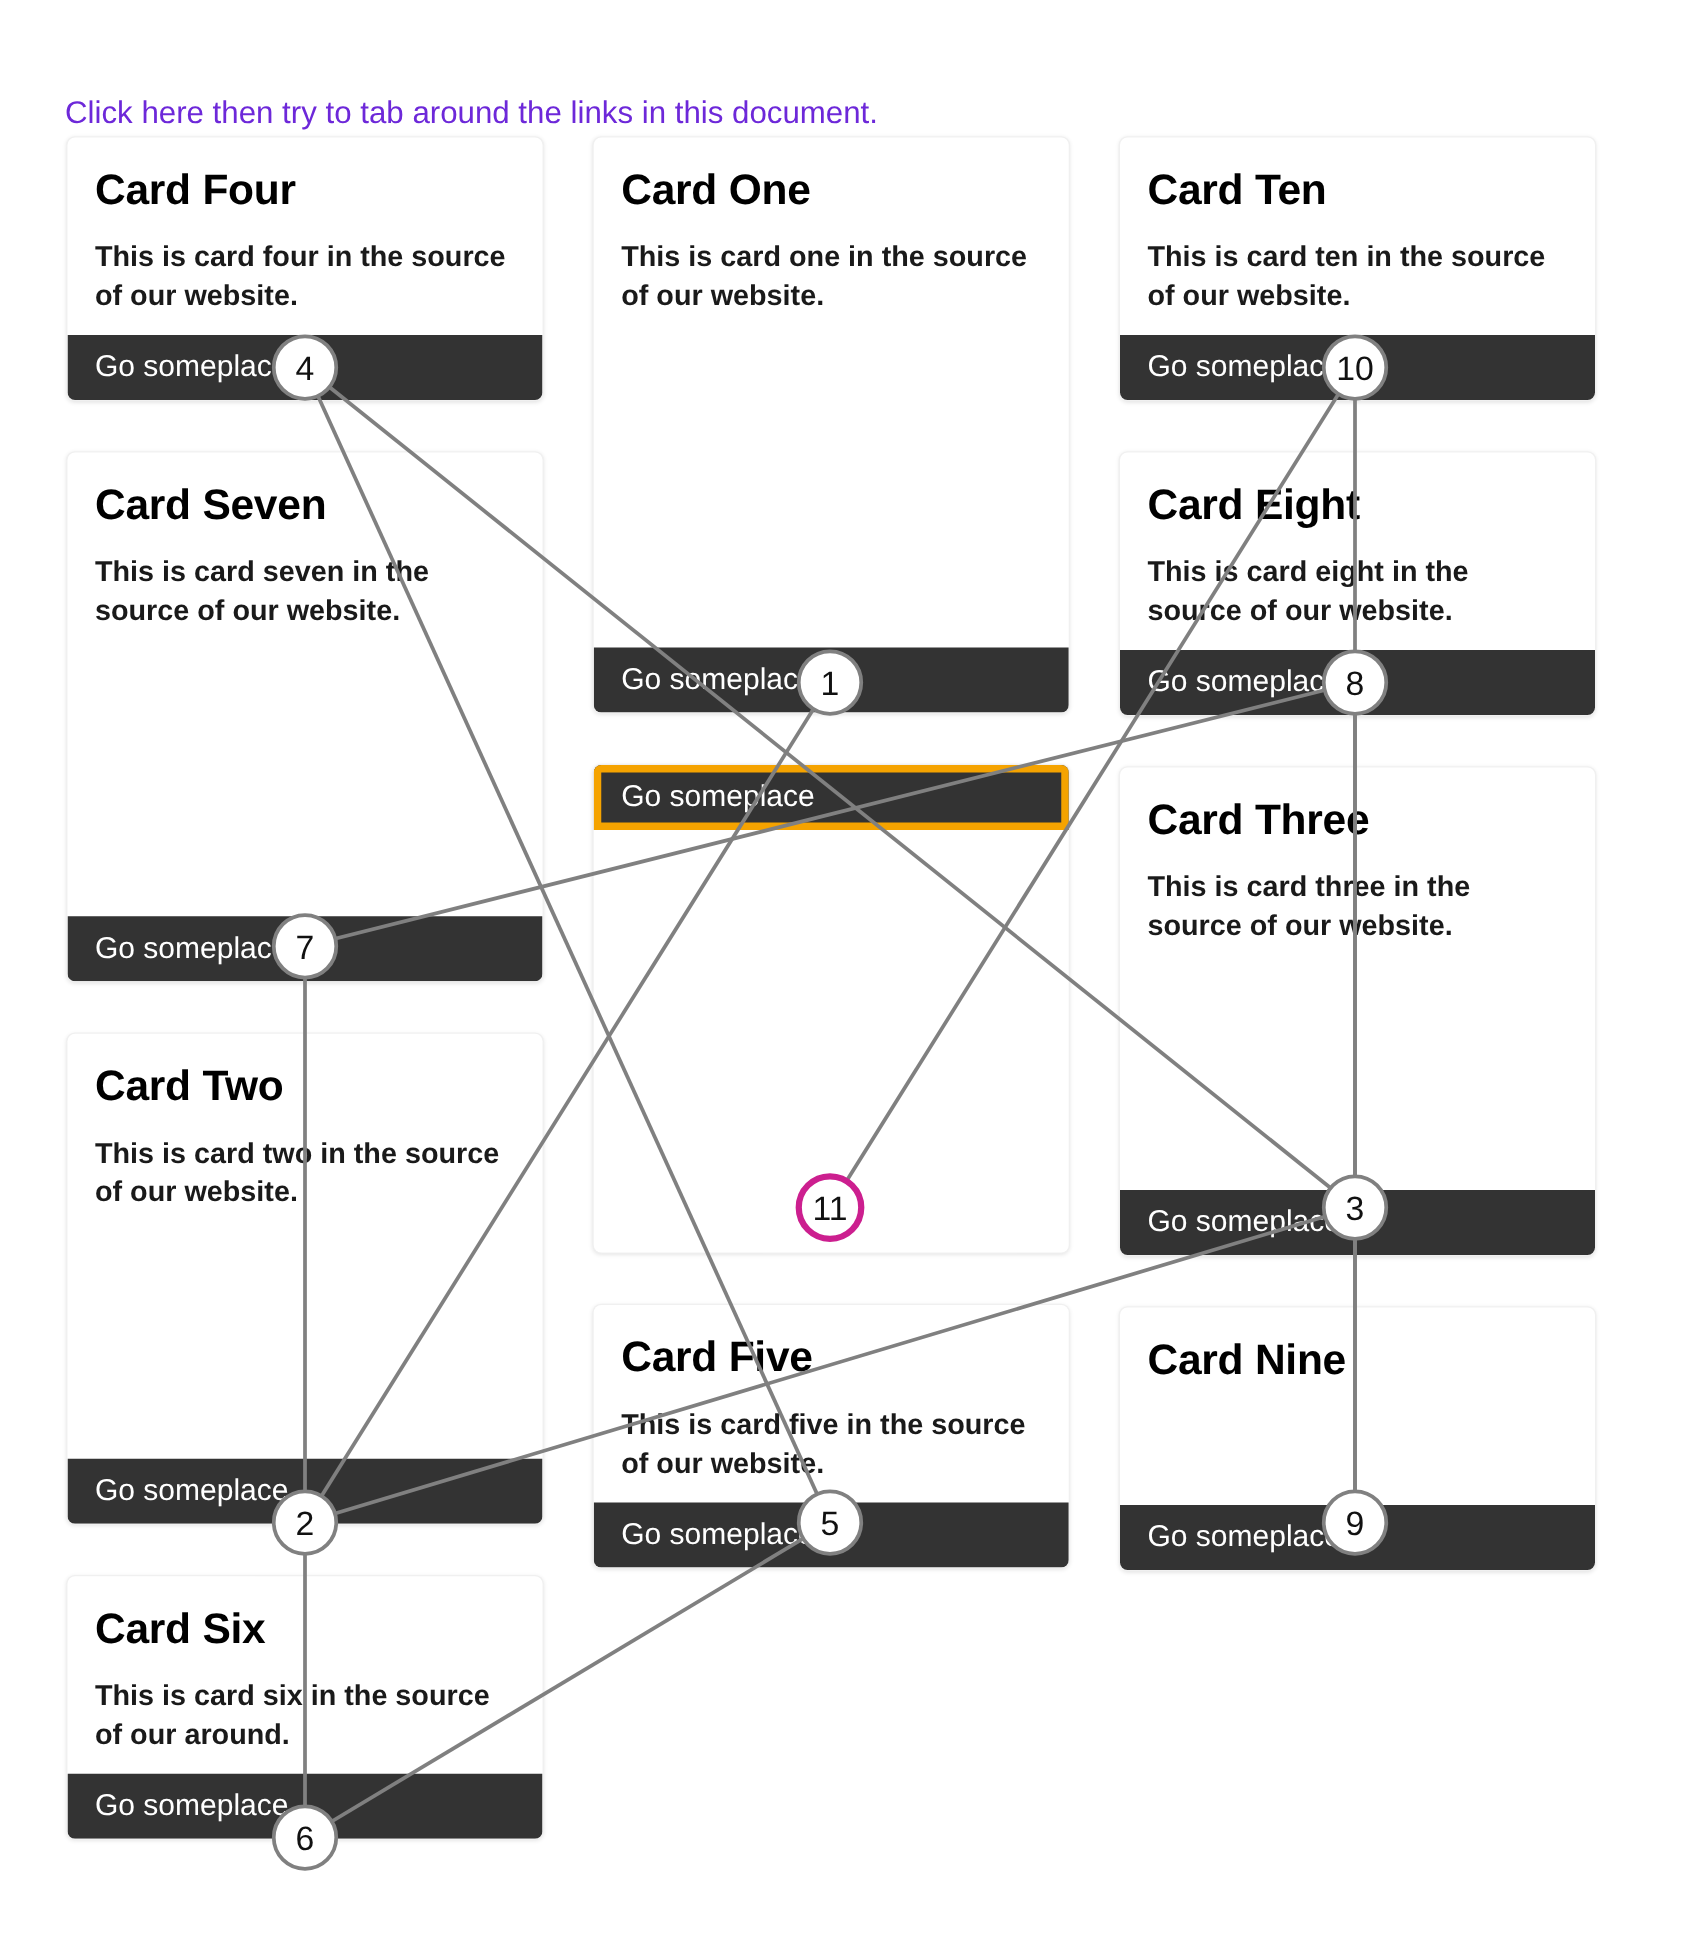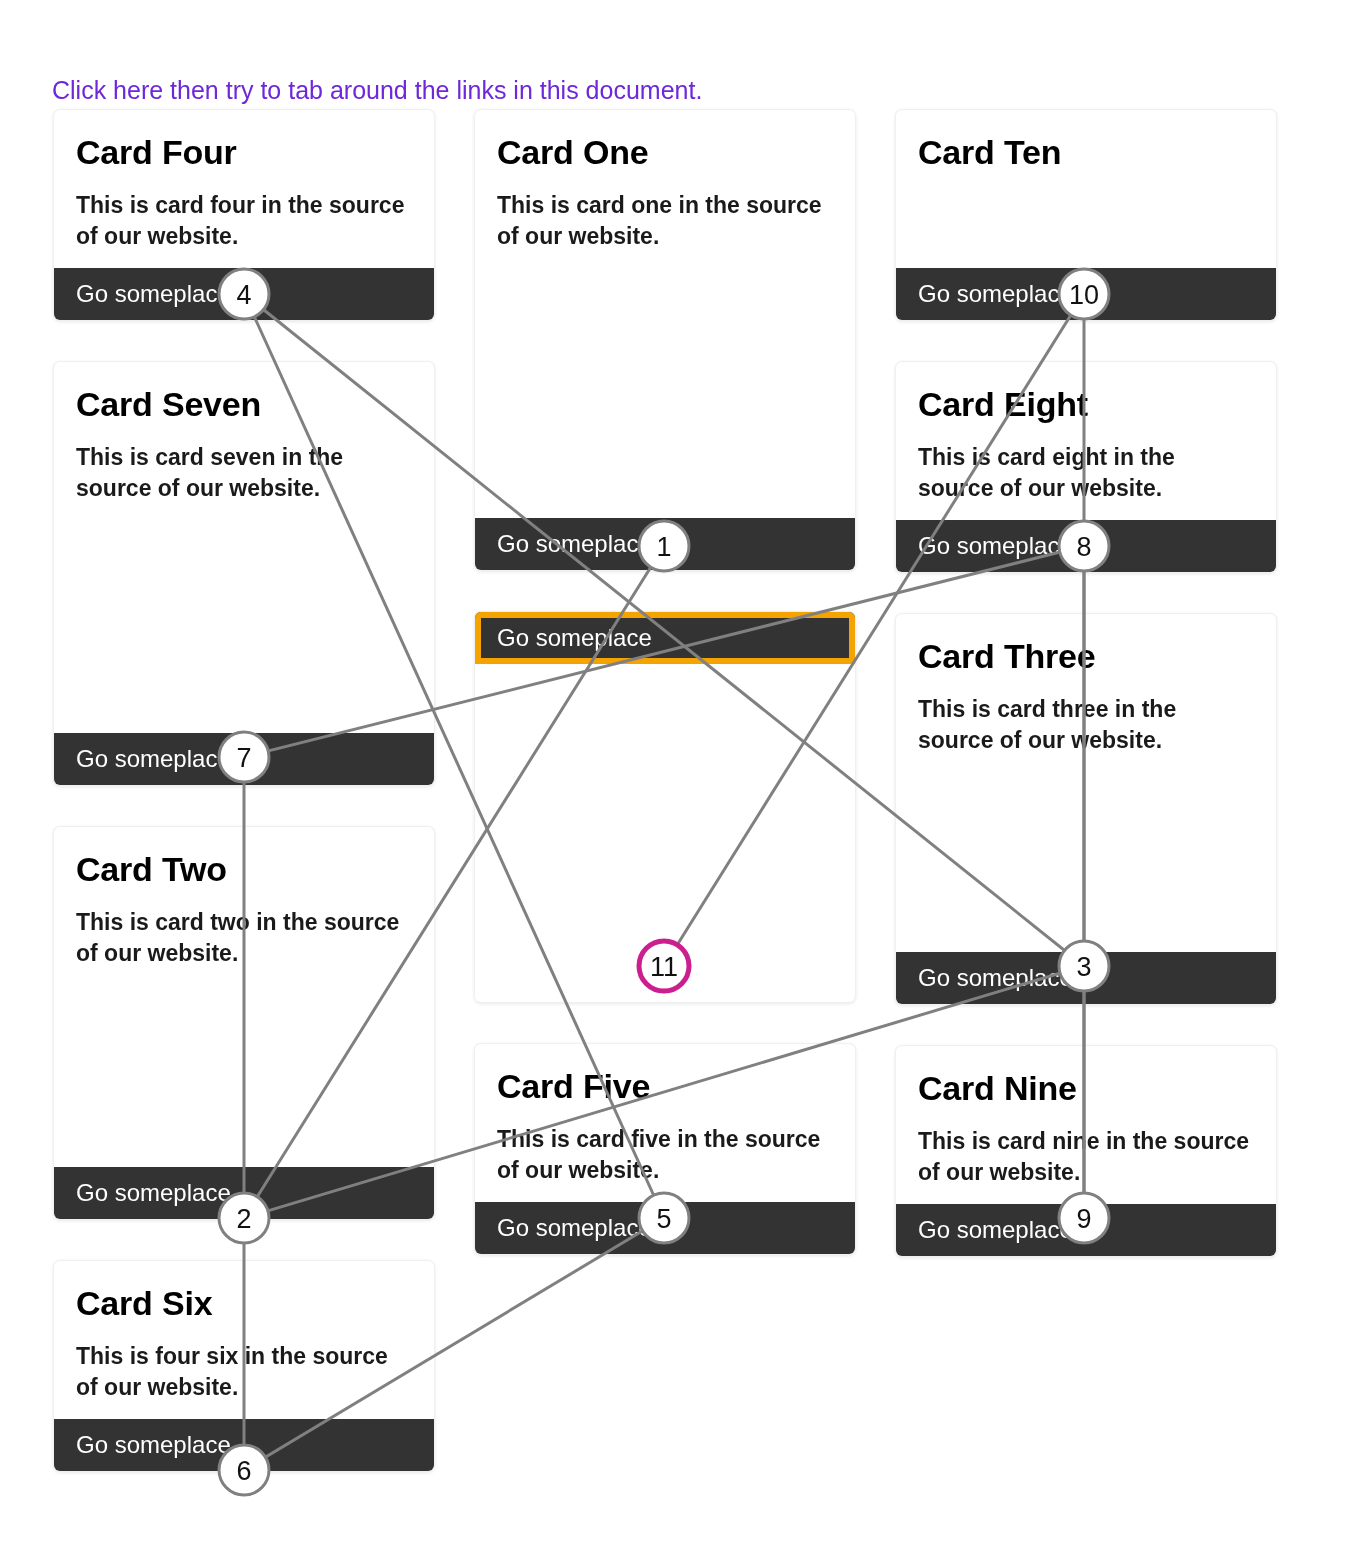--- a/index.html
+++ b/index.html
@@ -151,21 +151,21 @@
         <div class="card h-big">
           <div class="card-body">
             <h2 class="card-title">Card Two</h2>
             <p class="card-text">This is card two in the source of our website.</p>
           </div>
           <div class="card-footer"><a class="card-link" href="#">Go someplace</a></div>
         </div>
         <div class="card h-short">
           <div class="card-body">
             <h2 class="card-title">Card Six</h2>
-            <p class="card-text">This is four six in the source of our website.</p>
+            <p class="card-text">This is card six in the source of our around.</p>
           </div>
           <div class="card-footer"><a class="card-link" href="#">Go someplace</a></div>
         </div>
       </div>
     <div class="column col-2">
         <div class="card h-tall">
           <div class="card-body">
             <h2 class="card-title">Card One</h2>
             <p class="card-text">This is card one in the source of our website.</p>
           </div>
@@ -179,41 +179,41 @@
             <h2 class="card-title">Card Five</h2>
             <p class="card-text">This is card five in the source of our website.</p>
           </div>
           <div class="card-footer"><a class="card-link" href="#">Go someplace</a></div>
         </div>
       </div>
     <div class="column col-3">
         <div class="card h-short">
           <div class="card-body">
             <h2 class="card-title">Card Ten</h2>
+            <p class="card-text">This is card ten in the source of our website.</p>
           </div>
           <div class="card-footer"><a class="card-link" href="#">Go someplace</a></div>
         </div>
         <div class="card h-short">
           <div class="card-body">
             <h2 class="card-title">Card Eight</h2>
             <p class="card-text">This is card eight in the source of our website.</p>
           </div>
           <div class="card-footer"><a class="card-link" href="#">Go someplace</a></div>
         </div>
         <div class="card h-xmid">
           <div class="card-body">
             <h2 class="card-title">Card Three</h2>
             <p class="card-text">This is card three in the source of our website.</p>
           </div>
           <div class="card-footer"><a class="card-link" href="#">Go someplace</a></div>
         </div>
         <div class="card h-short">
           <div class="card-body">
             <h2 class="card-title">Card Nine</h2>
-            <p class="card-text">This is card nine in the source of our website.</p>
           </div>
           <div class="card-footer"><a class="card-link" href="#">Go someplace</a></div>
         </div>
       </div>
   </div>
 
   <svg class="overlay" viewBox="0 0 1347 1548" xmlns="http://www.w3.org/2000/svg">
     <g id="lines-group">
         <line x1="664" y1="546" x2="244" y2="1218" class="tab-line"></line>
         <line x1="244" y1="1218" x2="1084" y2="966" class="tab-line"></line>

